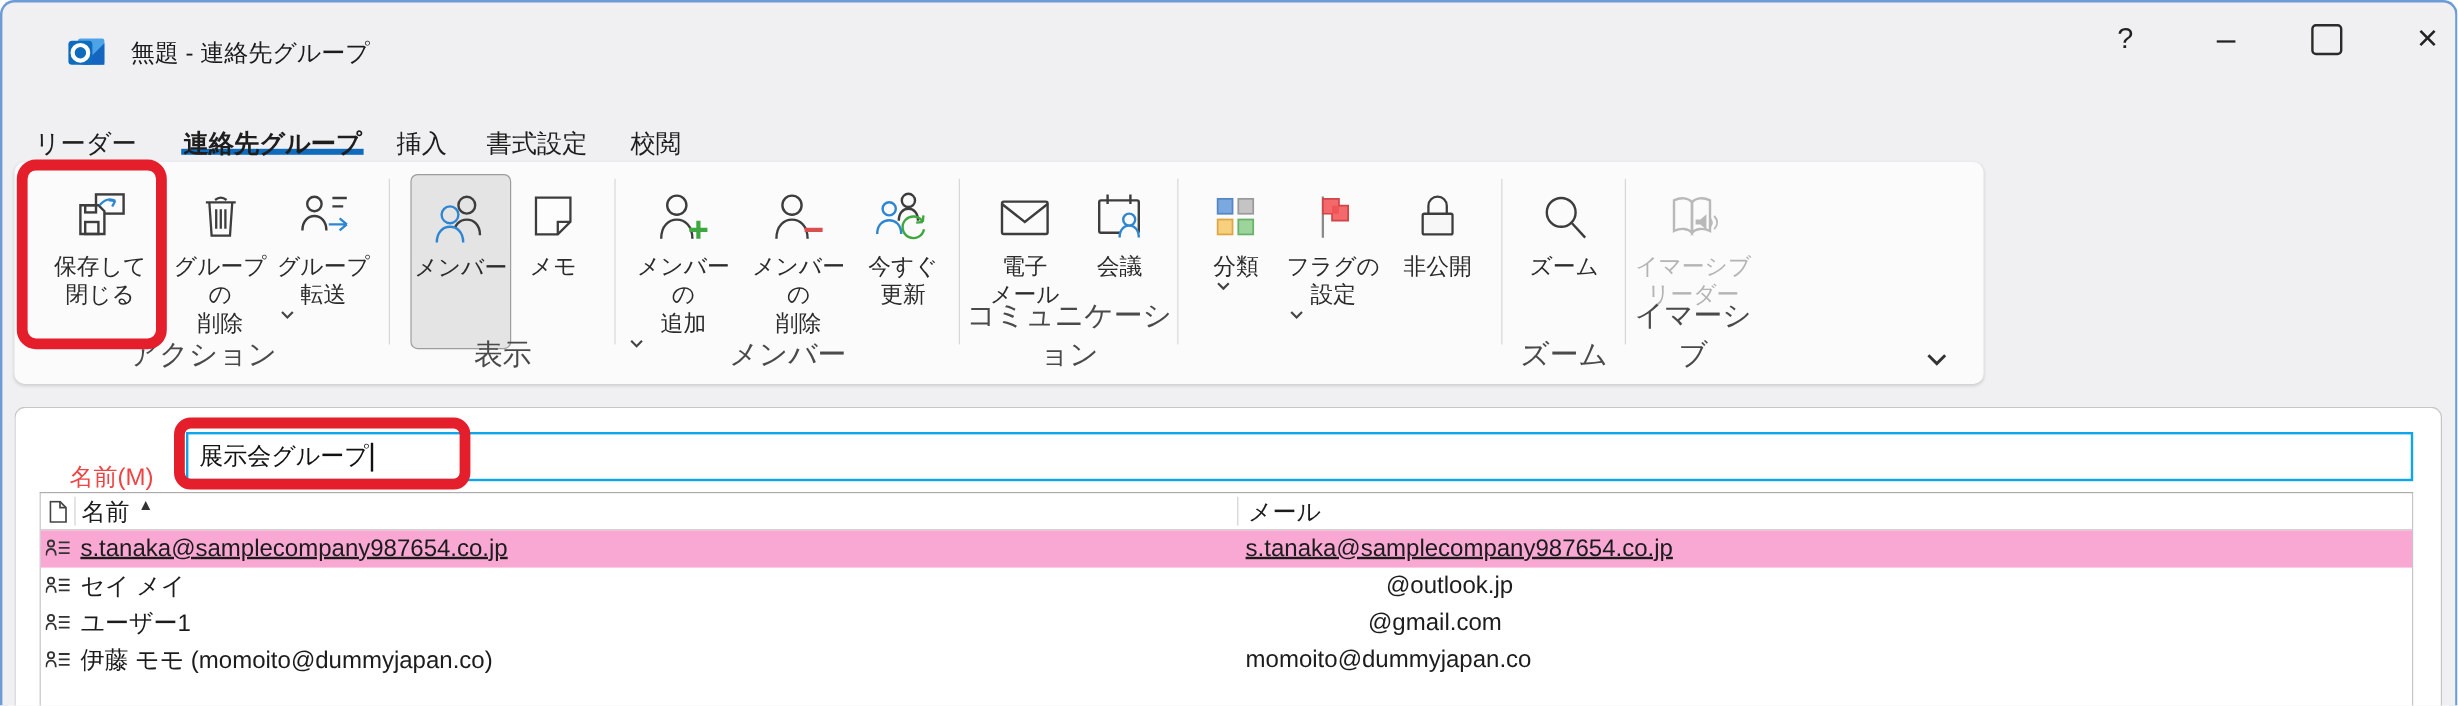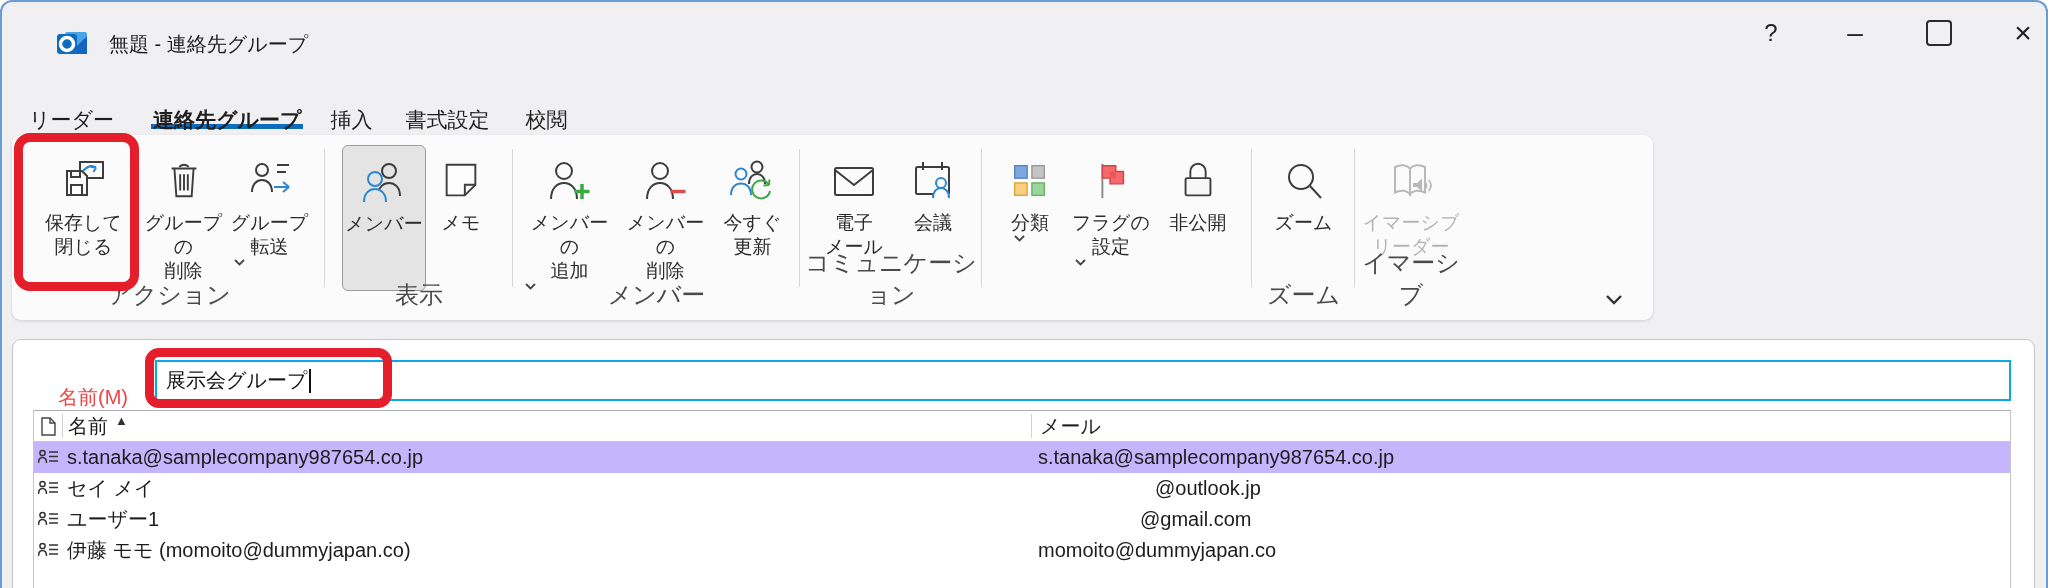--- a/index.html
+++ b/index.html
@@ -50,21 +50,21 @@
   
   .mtable{position:absolute;left:20px;top:70px;width:1978px;height:181px;box-sizing:border-box;
     border-top:1px solid #adadad;border-left:1px solid #c6c6c6;border-right:1px solid #c6c6c6;
     font-size:20px;color:#1c1c1c;}
   .thead{height:31px;display:flex;align-items:center;border-bottom:1px solid #c8c8c8;box-sizing:border-box;}
   .th-icon{width:28px;display:flex;justify-content:center;border-right:1px solid #d2d2d2;height:24px;align-items:center;}
   .th-name{flex:0 0 963px;padding-left:5px;display:flex;align-items:flex-start;}
   .th-mail{flex:1;border-left:1px solid #d2d2d2;padding-left:8px;height:24px;display:flex;align-items:center;}
   .sortarrow{font-size:13px;margin-left:7px;color:#333;}
   .trow{height:31px;display:flex;align-items:center;}
-  .trow.selected{background:#c4b5fd;}
+  .trow.selected{background:#f9a8d4;text-decoration:underline;}
   .td-icon{width:28px;display:flex;justify-content:center;}
   .td-name{flex:0 0 963px;padding-left:5px;white-space:nowrap;}
   .td-mail{flex:1;padding-left:8px;white-space:nowrap;}
   .td-mail.redacted-1{padding-left:125px;}
   .td-mail.redacted-2{padding-left:110px;}
   svg{display:block;}
 </style>
 </head>
 <body>
 

